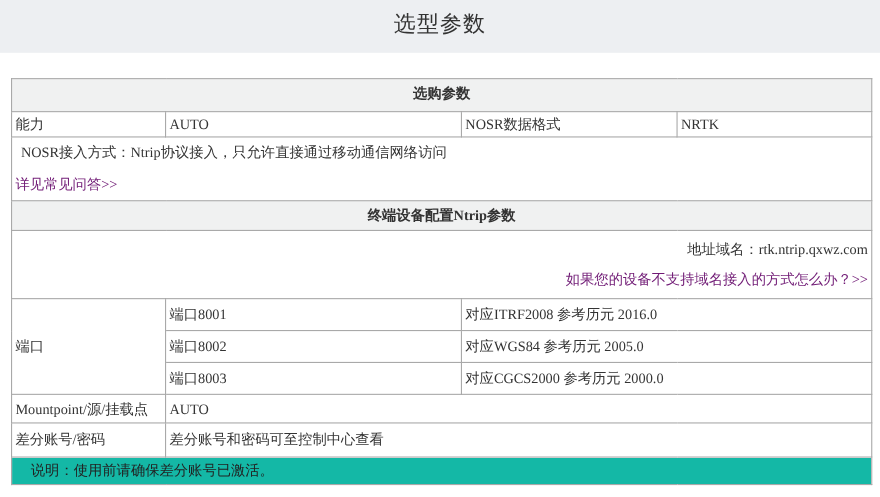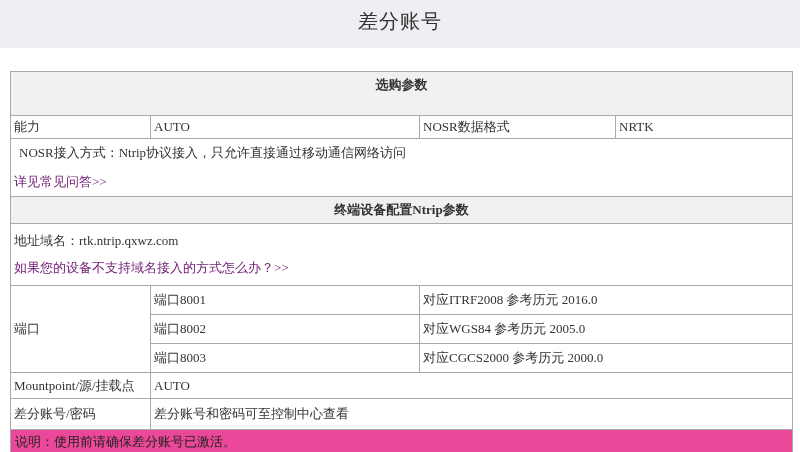--- a/index.html
+++ b/index.html
@@ -42,48 +42,48 @@
     overflow: hidden;
   }
   table.main-table th {
     background: #f0f1f1;
     font-weight: bold;
     text-align: center;
     vertical-align: top;
     padding-top: 4px;
   }
   td { vertical-align: middle; }
-  .r-head1   { height: 44px; }
+  .r-head1   { height: 30px; }
   .r-cap     { height: 16px; }
   .r-access  { height: 58px; }
   .r-head2   { height: 27px; }
-  .r-domain  { height: 62px; }
+  .r-domain  { height: 62px; text-align: right; }
   .r-port    { height: 29px; }
   .r-mount   { height: 26px; }
   .r-account { height: 31px; }
   .r-note    { height: 25px; }
   .multi-cell { padding-left: 2px; }
   .para-first { text-indent: 5px; margin-bottom: 11px; }
   .para-plain { margin-bottom: 9px; }
   a.blue-link {
     color: #701a75;
     text-decoration: none;
     cursor: pointer;
   }
   tr.r-note td {
-    background: #ec4899;
+    background: #14b8a6;
     color: #222222;
-    padding-left: 4px;
+    padding-left: 17px;
   }
 </style>
 </head>
 <body>
 
 <div class="top-band">
-  <div class="page-title">差分账号</div>
+  <div class="page-title">选型参数</div>
 </div>
 
 <table class="main-table">
   <colgroup>
     <col style="width:140px">
     <col style="width:269px">
     <col style="width:196px">
     <col style="width:177px">
   </colgroup>
   <tbody>

